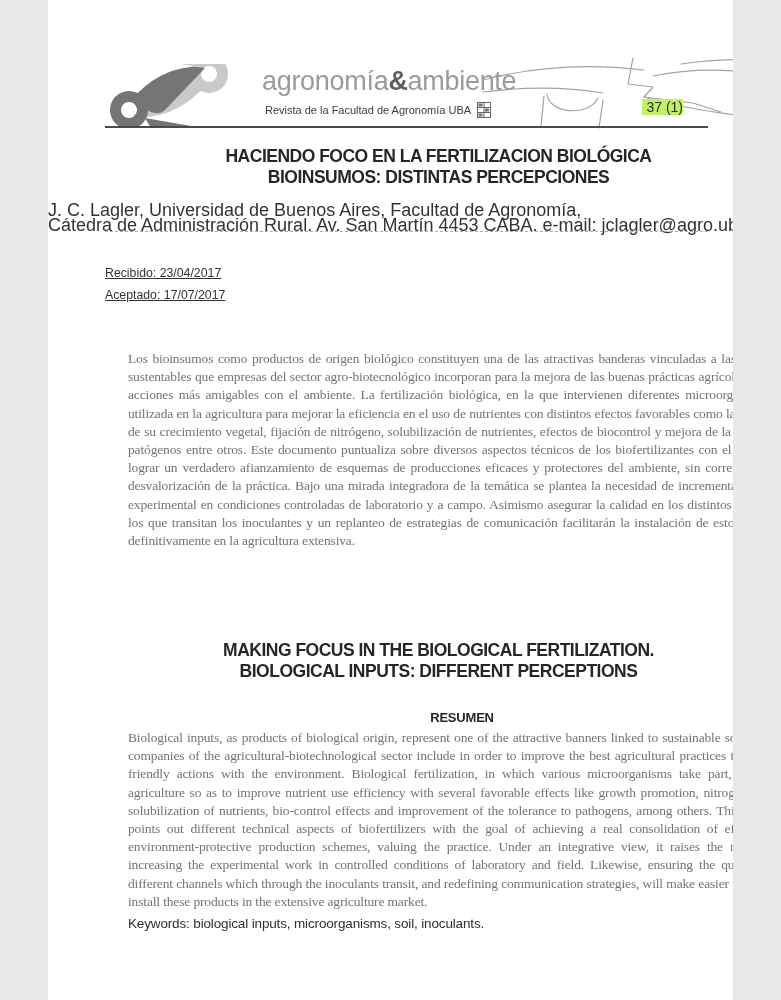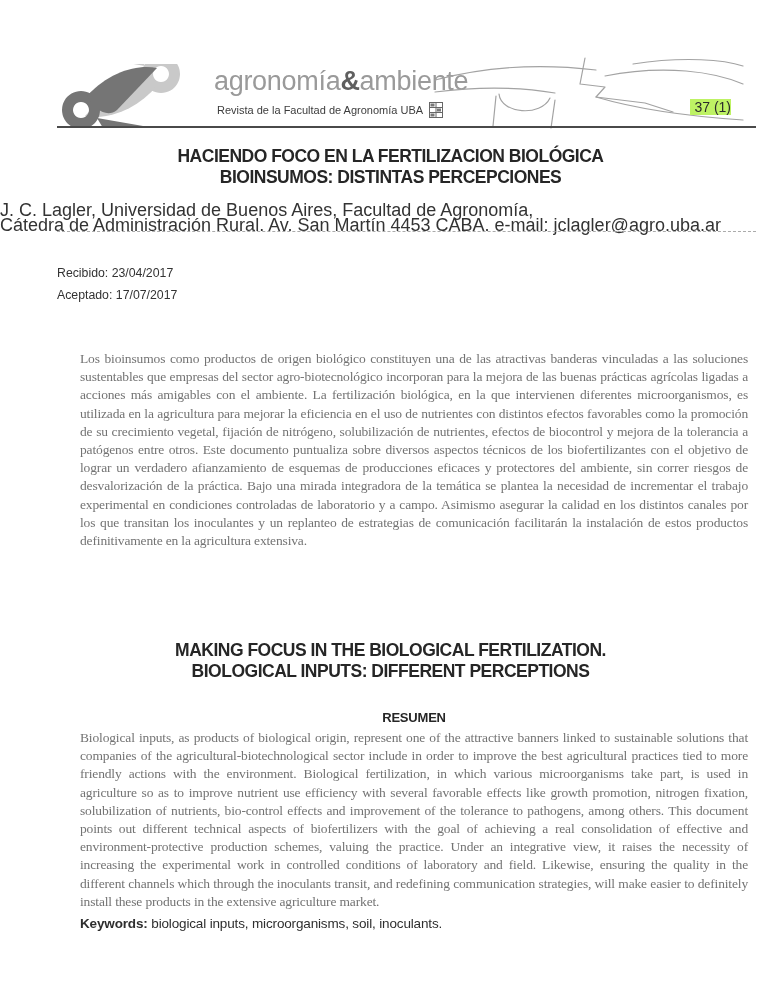--- a/index.html
+++ b/index.html
@@ -1,17 +1,17 @@
 <!DOCTYPE html>
 <html><head>
 <meta charset="utf-8">
 <style>
   html,body{margin:0;padding:0;background:#e8e8e8;}
   .page{
-    position:relative;width:781px;height:1000px;margin:0 auto;
+    position:relative;width:685px;height:1000px;margin:0 auto;
     background:#ffffff;overflow:hidden;
     font-family:"Liberation Sans",sans-serif;color:#2e2e2e;
   }
   
   .logo-svg{position:absolute;left:57px;top:64px;width:146px;height:62px;}
   .brand{position:absolute;left:214px;top:66px;font-size:27px;letter-spacing:-0.3px;color:#9a9a9a;white-space:nowrap;}
   .brand .amp{font-weight:bold;color:#5f5f5f;}
   .tagline{position:absolute;left:217px;top:102px;font-size:11px;color:#3c3c3c;white-space:nowrap;display:flex;align-items:center;gap:6px;}
   .uba-icon{display:inline-block;width:14px;height:16px;}
   .sketch-svg{position:absolute;left:433px;top:56px;width:312px;height:74px;}
@@ -20,29 +20,29 @@
   
   .title-es,.title-en{
     position:absolute;left:0;width:781px;text-align:center;
     font-weight:bold;font-size:17.5px;line-height:21px;letter-spacing:-0.5px;color:#262626;
   }
   .title-es{top:146px;}
   .title-en{top:640px;}
   .authors{position:absolute;left:0;top:203px;width:781px;text-align:left;font-size:18px;line-height:14.5px;color:#333;}
   .dashed-rule{position:absolute;left:57px;right:25px;top:231px;border-top:1px dashed #ababab;}
   
-  .dates{position:absolute;left:57px;top:263px;font-size:12.3px;line-height:21.5px;color:#333;}
+  .dates{position:absolute;left:57px;top:263px;font-size:12.3px;line-height:21.5px;color:#333;text-decoration:underline;}
   
   .section{position:absolute;left:80px;width:668px;}
   .section.resumen{top:350px;}
   .section.summary{top:710px;}
   .sec-heading{text-align:center;font-weight:bold;font-size:13px;letter-spacing:-0.2px;color:#262626;margin-bottom:4px;}
   .sec-body{font-size:13.5px;line-height:18.2px;text-align:justify;letter-spacing:-0.15px;color:#737373;font-family:Liberation Serif, serif;}
   .sec-keywords{margin-top:4px;font-size:13.5px;line-height:18.2px;letter-spacing:-0.15px;color:#2e2e2e;}
-  .kw-label{font-weight:bold;}
+  .kw-label{font-weight:normal;}
 </style>
 </head>
 <body>
 
 <div class="page">
 
   <div>
 
     <svg class="logo-svg" viewBox="0 0 146 62" aria-hidden="true">
 

